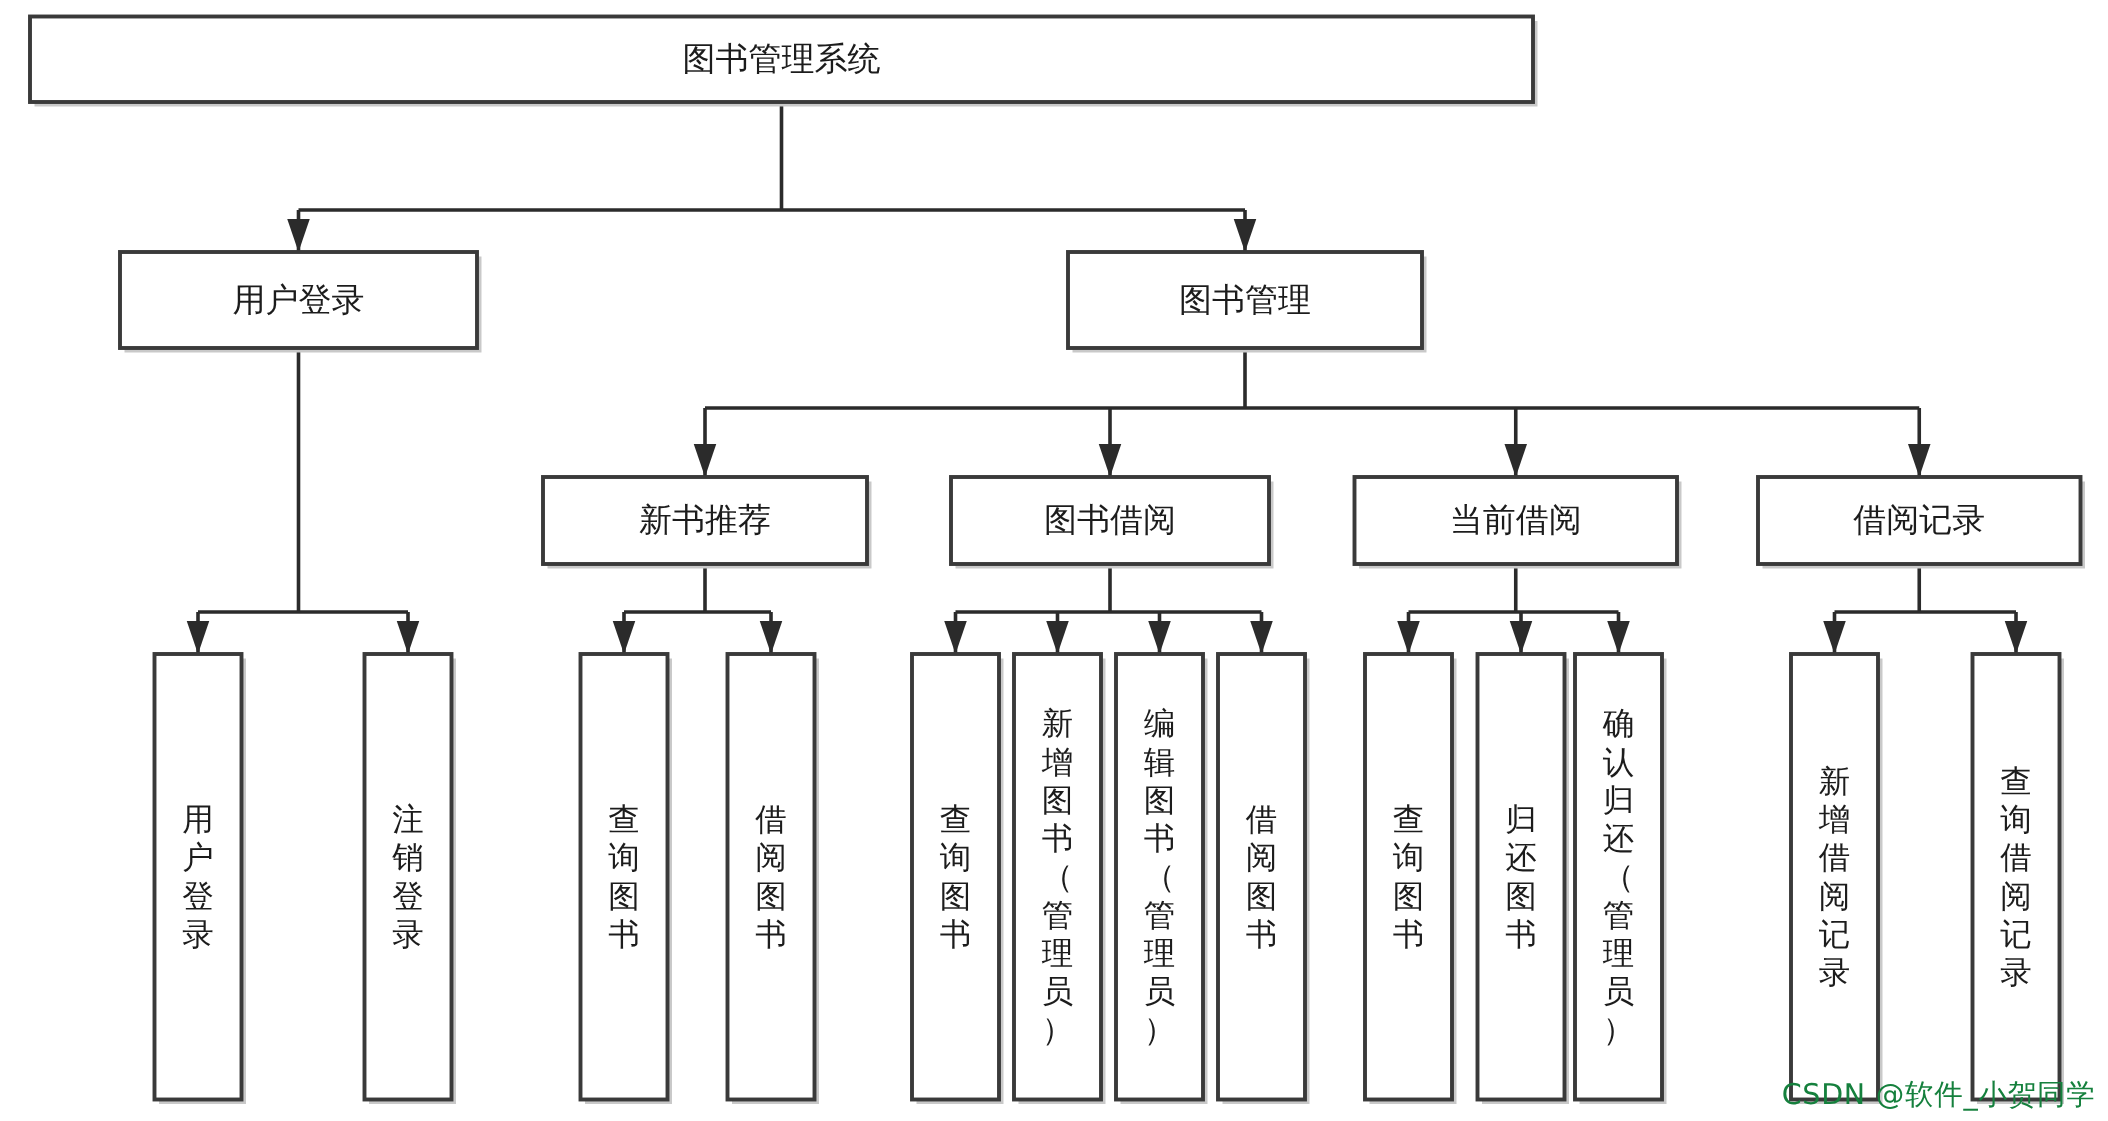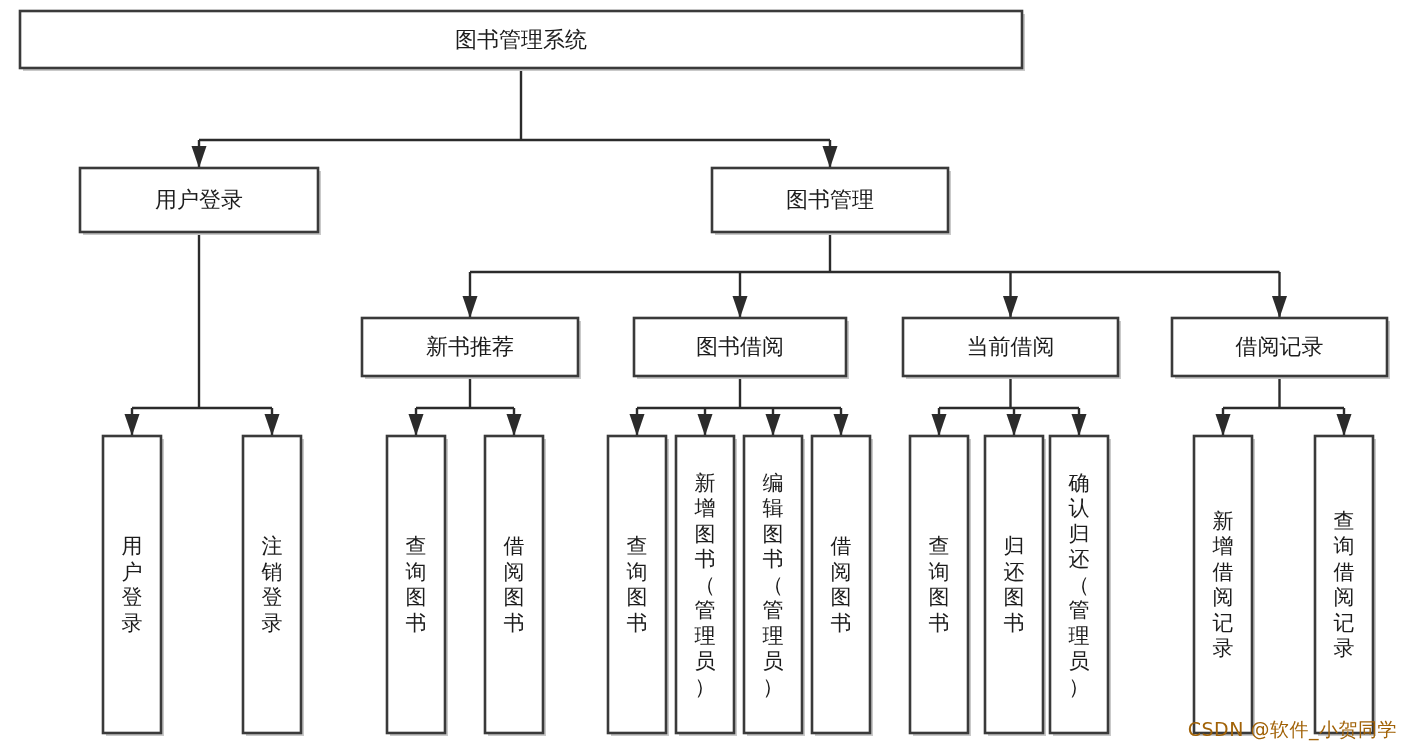--- a/index.html
+++ b/index.html
@@ -26,21 +26,21 @@
   .leaf-label{
     font-family:"DejaVu Sans","Liberation Sans",sans-serif;
     font-size:21px;
     text-anchor:middle;
   }
   .watermark{
     position:absolute;
     right:8px;bottom:4px;
     font-family:"DejaVu Sans","Liberation Sans",sans-serif;
     font-size:19px;
-    color:#a16207;
+    color:#15803d;
     white-space:nowrap;
     letter-spacing:0.5px;
   }
 </style>
 </head>
 <body>
 
 <div id="diagram-root">
   <svg id="flow" viewBox="0 0 1405 747">
     <g id="connector-layer">

